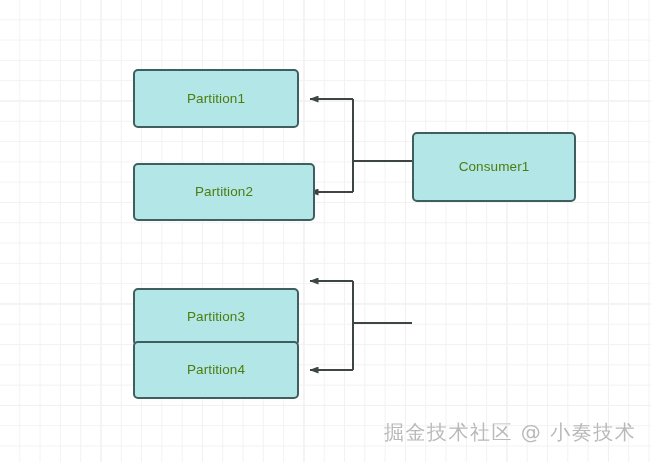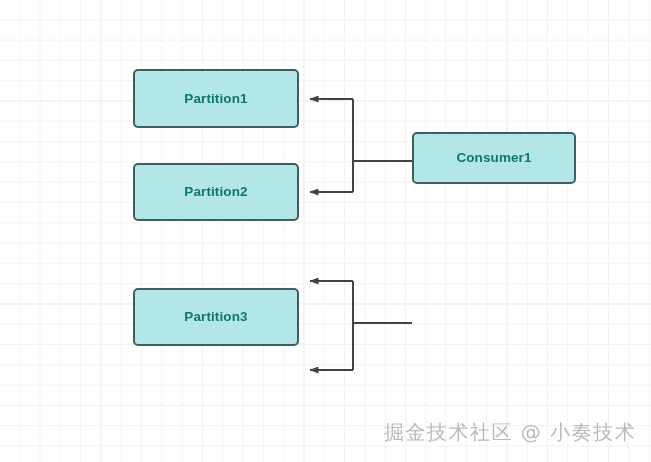--- a/index.html
+++ b/index.html
@@ -28,23 +28,23 @@
   }
   .node {
     position: absolute;
     box-sizing: border-box;
     background: #b3e6e6;
     border: 2px solid #3f5f5f;
     border-radius: 5px;
     display: flex;
     align-items: center;
     justify-content: center;
-    color: #0f766e;
+    color: #4d7c0f;
     font-size: 13.5px;
-    font-weight: 700;
+    font-weight: 400;
     letter-spacing: 0.1px;
     line-height: 1;
     white-space: nowrap;
   }
   .edge-layer {
     position: absolute;
     left: 0;
     top: 0;
     width: 651px;
     height: 462px;
@@ -84,23 +84,24 @@
     <g>
       <path d="M 412 323 L 353 323" fill="none" stroke="#3f4445" stroke-width="2"></path>
       <path d="M 353 281 L 353 370" fill="none" stroke="#3f4445" stroke-width="2"></path>
       <path d="M 353 281 L 310 281" fill="none" stroke="#3f4445" stroke-width="2" marker-end="url(#arrowhead)"></path>
       <path d="M 353 370 L 310 370" fill="none" stroke="#3f4445" stroke-width="2" marker-end="url(#arrowhead)"></path>
     </g>
   </svg>
 
   <div class="node" style="left:133px; top:69px; width:166px; height:59px;">Partition1</div>
 
-  <div class="node" style="left:133px; top:163px; width:166px; height:58px;">Partition2</div>
+  <div class="node" style="left:133px; top:163px; width:182px; height:58px;">Partition2</div>
 
   <div class="node" style="left:133px; top:252px; width:166px; height:58px;margin-top:36px;">Partition3</div>
 
+  <div class="node" style="left:133px; top:341px; width:166px; height:58px;">Partition4</div>
 
-  <div class="node" style="left:412px; top:132px; width:164px; height:52px;">Consumer1</div>
+  <div class="node" style="left:412px; top:132px; width:164px; height:70px;">Consumer1</div>
 
 
   <div class="watermark">掘金技术社区 @ 小奏技术</div>
 
 </div>
 
 </body></html>

